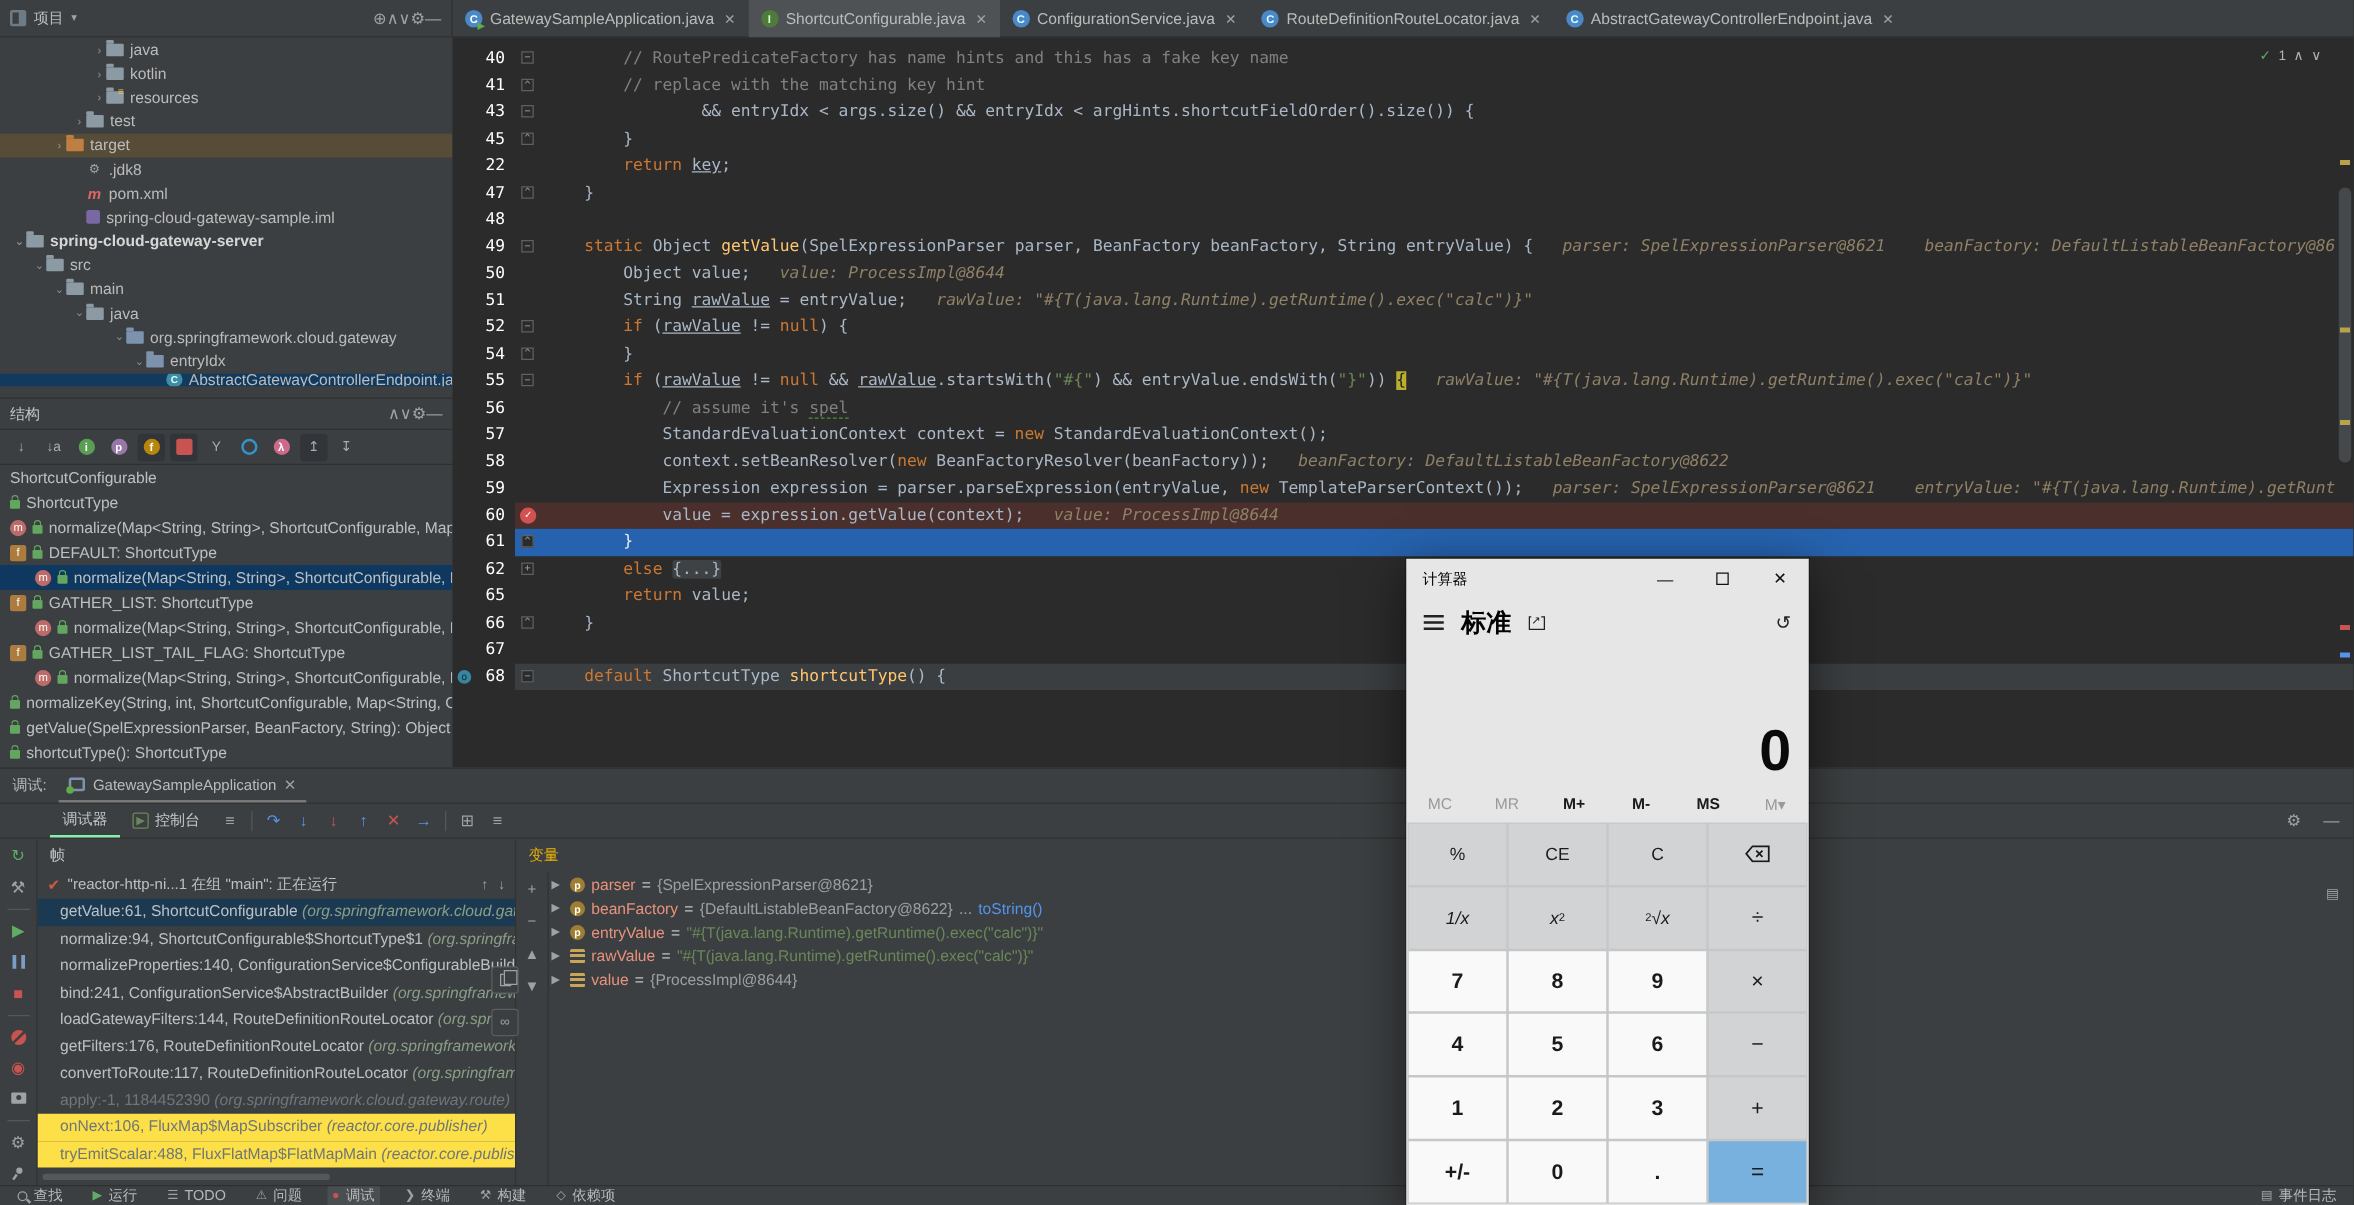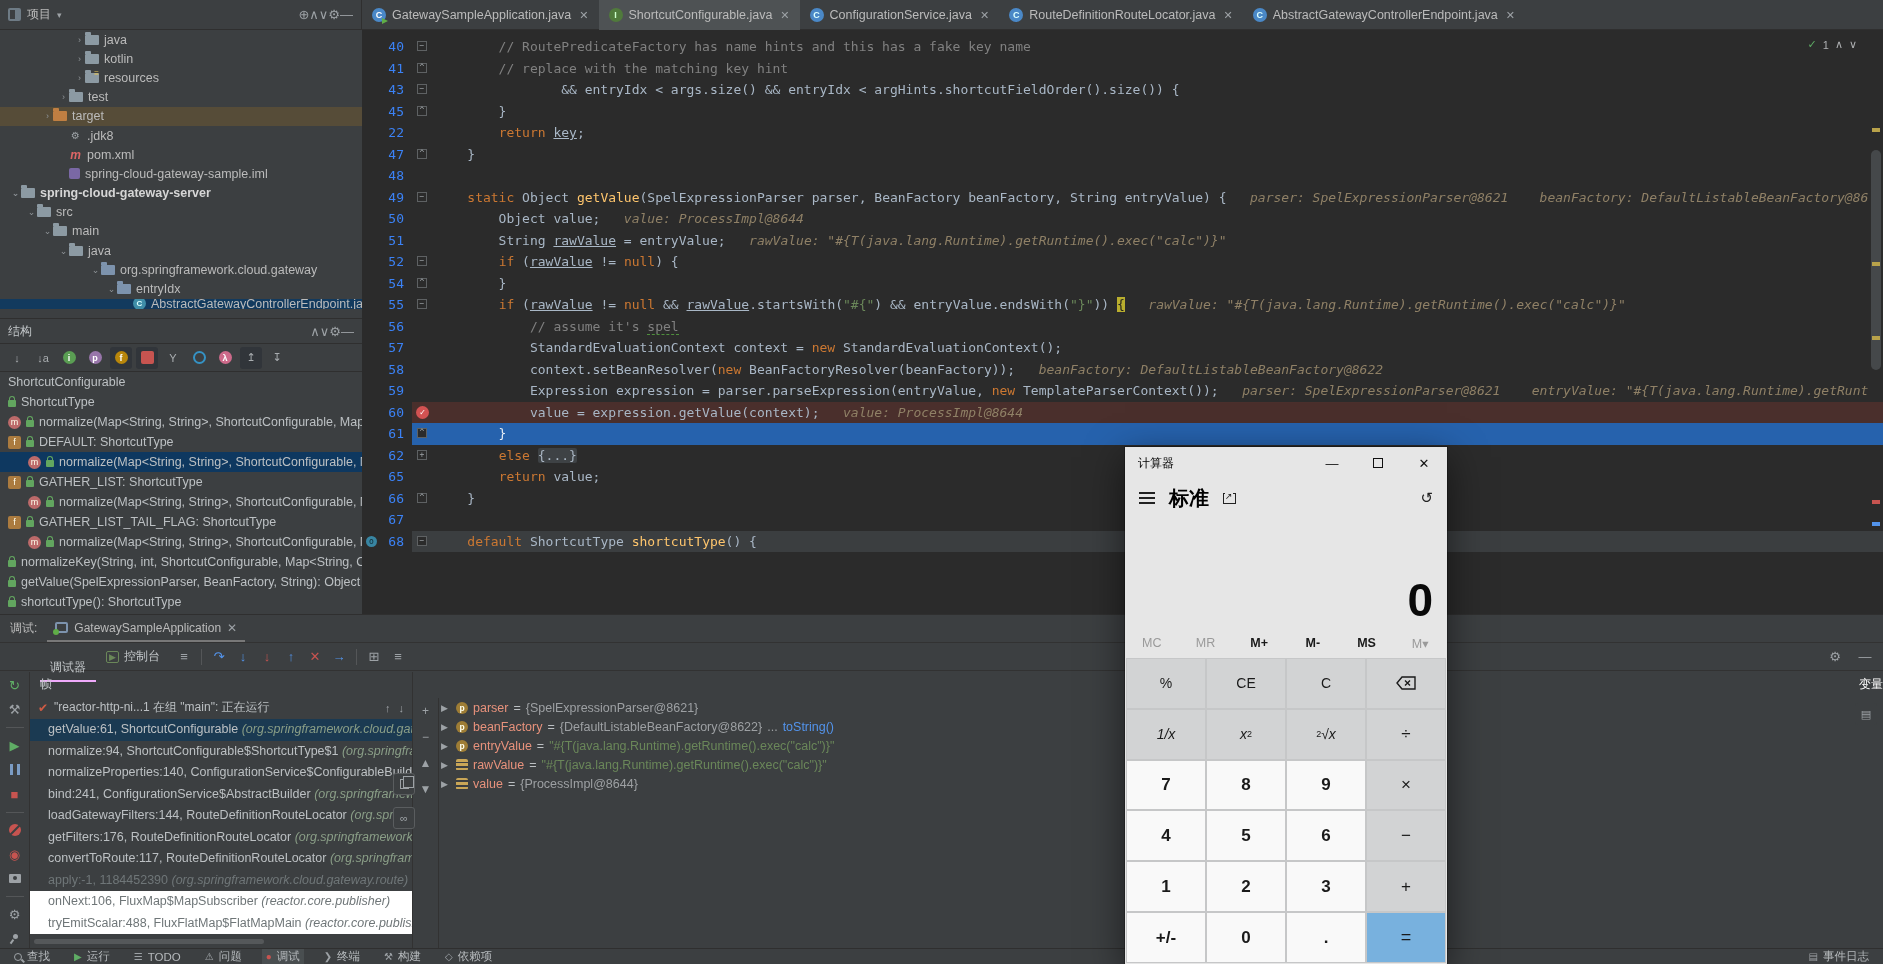--- a/index.html
+++ b/index.html
@@ -61,21 +61,21 @@
   .srow.ind { padding-left:28px; }
   .mfic { flex:none; width:13px; height:13px; border-radius:50%; font-size:9px; color:#ffe; display:flex; align-items:center; justify-content:center; }
   .mfic.m { background:#bc6a6a; } .mfic.f { background:#ab7b3f; border-radius:2px; }
   .locky { flex:none; width:8px; height:7px; background:#62a65f; border-radius:1px; position:relative; margin-top:3px; }
   .locky::before { content:""; position:absolute; left:1px; top:-4px; width:4px; height:4px; border:1.5px solid #62a65f; border-bottom:none; border-radius:3px 3px 0 0; }
 
   
   #editor { position:absolute; left:362px; top:30px; width:1521px; height:584px; background:#2b2b2b; overflow:hidden; }
   #code-area { position:absolute; left:0; top:6px; right:0; }
   .crow { height:21.5px; display:flex; font-family:"DejaVu Sans Mono","Liberation Mono",monospace; font-size:13px; line-height:21.5px; }
-  .crow .gut { flex:none; width:50px; color:#3b82f6; text-align:right; padding-right:8px; }
+  .crow .gut { flex:none; width:50px; color:#ffffff; text-align:right; padding-right:8px; }
   .crow .body { flex:1; display:flex; min-width:0; }
   .crow .mark { flex:none; width:24px; position:relative; }
   .crow pre { font:inherit; white-space:pre; overflow:hidden; flex:1; }
   .crow.bp .body { background:#4a2f2c; }
   .crow.exec .body { background:#2662ad; }
   .crow.exec .body .sg-p, .crow.exec .body .sg-k { color:#e8eef5; }
   .crow.dim .body { background:#3b3e40; }
   .fbox { position:absolute; left:5px; top:5px; width:10px; height:10px; border:1px solid #5e6163; color:#9da2a6; font-size:8px; line-height:8px; text-align:center; background:#2b2b2b; }
   .bpdot { position:absolute; left:4px; top:4px; width:13px; height:13px; background:#d25252; border-radius:50%; color:#fff; font-size:9px; line-height:13px; text-align:center; }
   .implc { position:absolute; left:-46px; top:5px; width:11px; height:11px; border-radius:50%; background:#3885a2; color:#0e2a33; font-size:8px; line-height:11px; text-align:center; }
@@ -93,21 +93,21 @@
   .stripe { position:absolute; left:3px; width:8px; height:4px; }
 
   
   #debug-panel { position:absolute; left:0; top:614px; width:1883px; height:334px; background:#3c3f41; border-top:1px solid #2f2f2f; }
   #dbg-tabrow { height:28px; display:flex; align-items:center; gap:10px; padding:0 10px; border-bottom:1px solid #323232; }
   #dbg-session { display:flex; align-items:center; gap:6px; height:100%; padding:0 8px; border-bottom:2px solid #787878; cursor:pointer; }
   .dbgwin-ic { width:13px; height:11px; border:2px solid #7d93ad; border-radius:2px; position:relative; }
   .dbgwin-ic::after { content:""; position:absolute; left:-4px; bottom:-4px; width:6px; height:6px; border-radius:50%; background:#5fad47; }
   #dbg-toolbar { height:28px; display:flex; align-items:center; gap:2px; padding:0 6px 0 40px; border-bottom:1px solid #323232; }
   .dtab { display:flex; align-items:center; gap:5px; padding:0 10px; height:100%; color:#c3c7ca; cursor:pointer; }
-  .dtab.active { border-bottom:2px solid #f0abfc;margin-top:12px; }
+  .dtab.active { border-bottom:2px solid #86efac; }
   .dico { width:24px; height:22px; display:flex; align-items:center; justify-content:center; font-size:13px; color:#9da2a6; border-radius:3px; cursor:pointer; }
   .dico.blue { color:#5394ec; } .dico.red { color:#c75450; } .dico.green { color:#5fad65; }
   .vsep { width:1px; height:16px; background:#545658; margin:0 5px; }
   #dbg-content { position:absolute; left:0; top:57px; right:0; bottom:0; display:flex; }
   #dbg-strip { width:30px; border-right:1px solid #323232; display:flex; flex-direction:column; align-items:center; padding-top:4px; gap:6px; }
   #dbg-strip .dico { width:22px; height:20px; }
   .hsep { width:18px; height:1px; background:#545658; margin:2px 0; }
   .pauseic { position:relative; width:10px; height:11px; }
   .pauseic::before, .pauseic::after { content:""; position:absolute; top:0; width:3px; height:11px; background:#7b9cc4; }
   .pauseic::before{ left:0; } .pauseic::after{ right:0; }
@@ -120,25 +120,25 @@
   .pinic::after { content:""; position:absolute; left:2px; top:6px; width:1.5px; height:5px; background:#9da2a6; transform:rotate(35deg); }
   #frames-col { width:382px; position:relative; overflow:hidden; }
   #frames-hdr { height:24px; line-height:24px; padding-left:10px; color:#c3c7ca; }
   #thread-row { height:23px; display:flex; align-items:center; gap:6px; padding:0 8px; color:#bcc0c3; white-space:nowrap; overflow:hidden; }
   #thread-row .chk { color:#cf5b44; font-weight:bold; }
   #thread-row .tarrows { margin-left:auto; color:#9da2a6; display:flex; gap:8px; font-size:11px; }
   .frow { height:21.5px; line-height:21.5px; padding-left:18px; white-space:nowrap; overflow:hidden; font-size:12.5px; color:#bcc0c3; }
   .frow .pkg { font-style:italic; color:#8a9e87; }
   .frow.sel { background:#1b3a52; }
   .frow.gray { color:#6f7678; } .frow.gray .pkg { color:#6f7678; }
-  .frow.lib { background:#ffffff; }
+  .frow.lib { background:#fde047; }
   #frames-scroll { position:absolute; left:4px; bottom:4px; width:230px; height:5px; background:#55585a; border-radius:3px; }
   #dbg-divider { width:1px; background:#323232; }
   #vars-col { flex:1; position:relative; overflow:hidden; }
-  #vars-hdr { height:24px; line-height:24px; padding-left:10px; color:#ffffff;text-align:right; }
+  #vars-hdr { height:24px; line-height:24px; padding-left:10px; color:#eab308; }
   #vars-strip { position:absolute; left:0; top:26px; width:26px; bottom:0; border-right:1px solid #323232; display:flex; flex-direction:column; align-items:center; gap:8px; padding-top:4px; }
   #vars-strip .dico { width:20px; height:18px; font-size:12px; }
   #vars-rows { position:absolute; left:28px; top:26px; right:0; }
   .vrow { height:19px; display:flex; align-items:center; gap:5px; white-space:nowrap; overflow:hidden; font-size:12.5px; }
   .vrow .exp { color:#9da2a6; font-size:9px; width:10px; }
   .vrow .nm { color:#e8927c; }
   .vrow .eq { color:#bcc0c3; }
   .vrow .val { color:#9da0a3; } .vrow .val.str { color:#6a8759; }
   .vrow .dots { color:#9da0a3; } .vrow .lnk { color:#5394ec; }
   .vic { flex:none; width:12px; height:12px; border-radius:50%; background:#9e7d35; color:#ffe; font-size:8.5px; font-weight:bold; display:flex; align-items:center; justify-content:center; }

